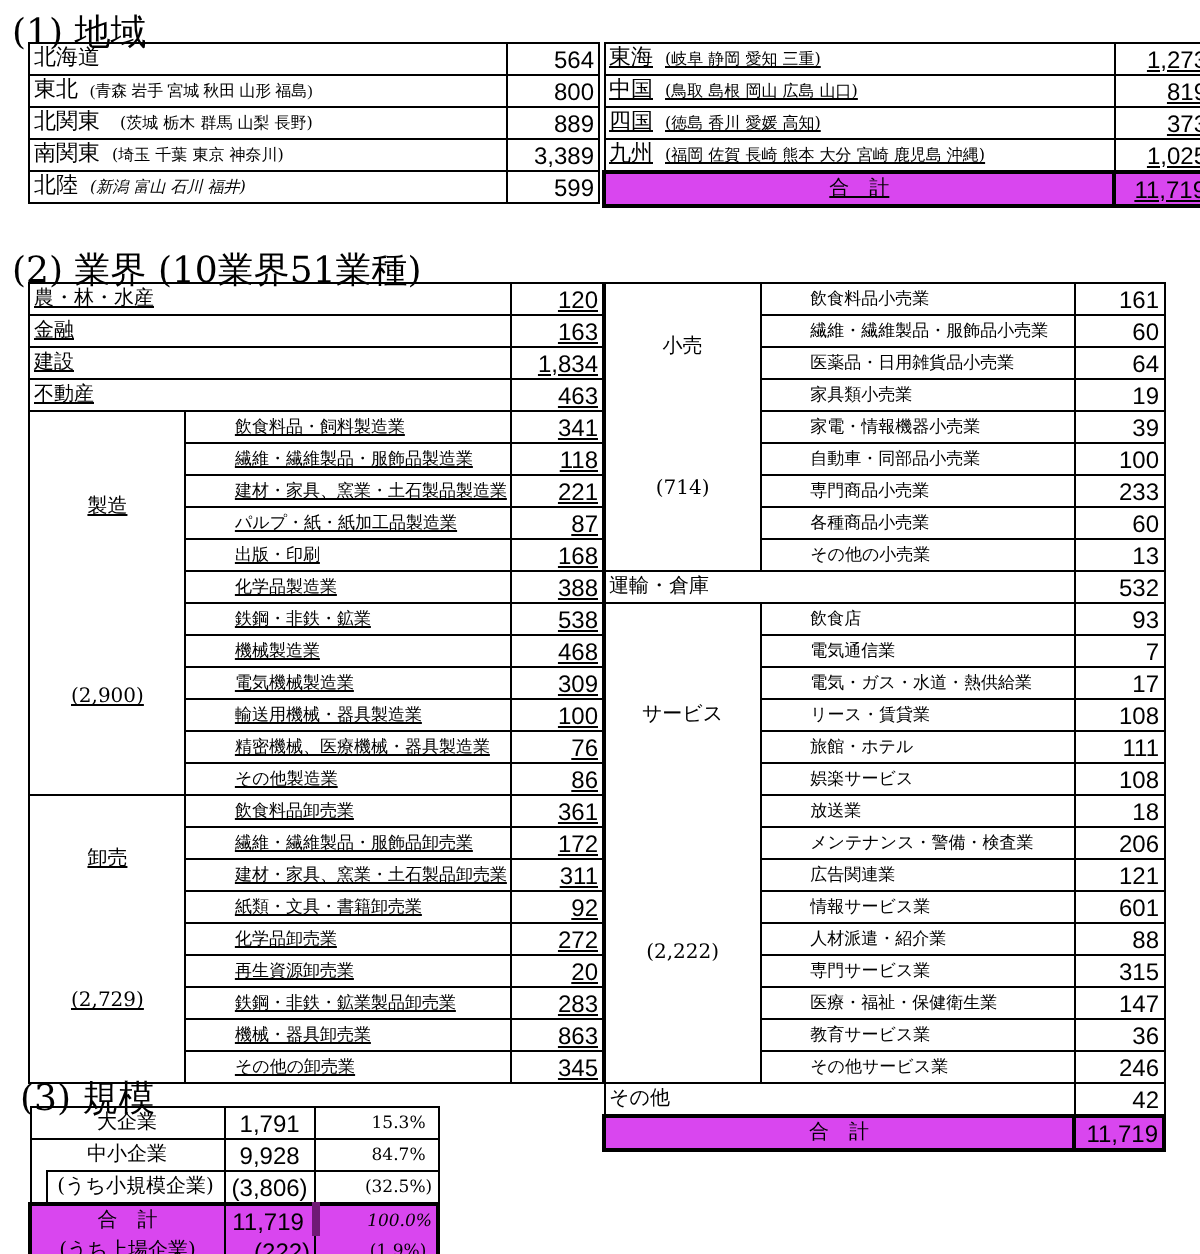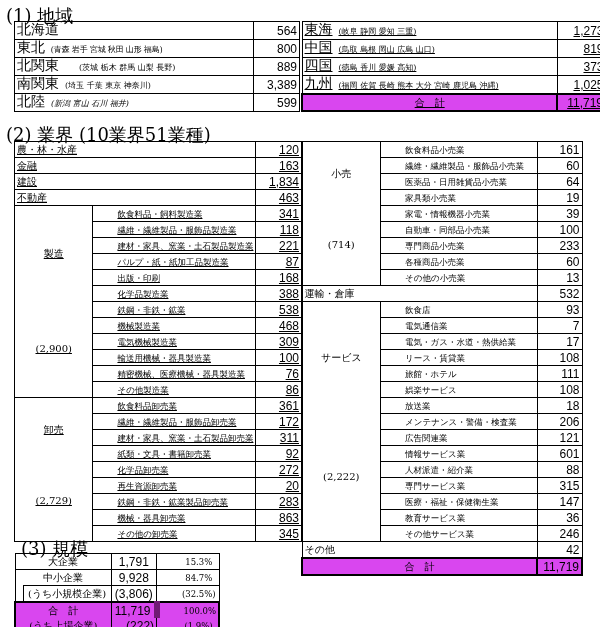--- a/index.html
+++ b/index.html
@@ -3,21 +3,21 @@
 <meta charset="utf-8">
 <style>
   html, body { margin:0; padding:0; background:#fff; }
   body { width:600px; height:627px; position:relative; font-family:"DejaVu Serif", serif; color:#000; overflow:hidden; }
   .abs { position:absolute; }
   .sec-title { font-size:18px; font-family:"DejaVu Serif", serif; }
   table { border-collapse:collapse; position:absolute; font-size:10px; }
   td { border:1px solid #000; padding:0 2px; height:15px; line-height:14px; white-space:nowrap; overflow:hidden; }
   .num { text-align:right; font-family:"Liberation Sans", sans-serif; font-size:12px; }
   .lbl { font-size:10px; }
-  .region-main { font-size:14px; }
+  .region-main { font-size:11px; }
   .region-sub { font-size:8px; }
   .total { background:#d946ef; }
   .center { text-align:center; }
   .thick { border:2px solid #000; }
   .small { font-size:8.5px;padding-left:24px; }
   .grp { text-align:center; vertical-align:middle; font-size:10px; }
 </style>
 </head>
 <body>
 
@@ -31,21 +31,21 @@
   <tbody id="s1-left">
       <tr>
         <td><span class="region-main">北海道</span><span class="region-sub" style="margin-left:6px;"></span></td>
         <td class="num">564</td>
       </tr>
       <tr>
         <td><span class="region-main">東北</span><span class="region-sub" style="margin-left:6px;font-family:Liberation Serif, serif;">(青森 岩手 宮城 秋田 山形 福島)</span></td>
         <td class="num">800</td>
       </tr>
       <tr>
-        <td><span class="region-main">北関東</span><span class="region-sub" style="margin-left:20px;">(茨城 栃木 群馬 山梨 長野)</span></td>
+        <td><span class="region-main">北関東</span><span class="region-sub" style="margin-left:10px;">(茨城 栃木 群馬 山梨 長野)</span></td>
         <td class="num">889</td>
       </tr>
       <tr>
         <td><span class="region-main">南関東</span><span class="region-sub" style="margin-left:6px;">(埼玉 千葉 東京 神奈川)</span></td>
         <td class="num">3,389</td>
       </tr>
       <tr>
         <td><span class="region-main">北陸</span><span class="region-sub" style="margin-left:6px;font-style:italic;">(新潟 富山 石川 福井)</span></td>
         <td class="num">599</td>
       </tr>
@@ -312,21 +312,21 @@
         <td colspan="2" class="lbl">その他</td>
         <td class="num">42</td>
       </tr>
       <tr class="total">
         <td colspan="2" class="center lbl thick">合　計</td>
         <td class="num thick">11,719</td>
       </tr>
     </tbody>
 </table>
 
-<div class="abs sec-title" style="left:21px;top:537px;">(3) 規模</div>
+<div class="abs sec-title" style="left:10px;top:537px;">(3) 規模</div>
 
 <table style="left:14px;top:553px;width:206px;">
   <colgroup>
       <col style="width:12px">
       <col style="width:94px">
       <col style="width:48px">
       <col style="width:52px">
     </colgroup>
   <tbody>
     <tr>
@@ -341,21 +341,21 @@
     </tr>
     <tr>
       <td style="border-top:none;border-bottom:none;border-right:1px solid #000;"></td>
       <td class="center lbl" style="border-left:none;">(うち小規模企業)</td>
       <td class="num center">(3,806)</td>
       <td class="center small">(32.5%)</td>
     </tr>
     <tr class="total">
       <td colspan="2" class="center lbl" style="border:2px solid #000;border-bottom:none;border-right:1px solid #000;">合　計</td>
       <td class="num center" style="border-top:2px solid #000;border-bottom:none;">11,719</td>
-      <td class="center small" style="border:2px solid #000;border-bottom:none;border-left:6px solid #701a75;">100.0%</td>
+      <td class="center small" style="border:2px solid #000;border-bottom:none;border-left:4px solid #701a75;font-style:italic;">100.0%</td>
     </tr>
     <tr class="total">
       <td colspan="2" class="center lbl" style="border:2px solid #000;border-top:none;border-right:1px solid #000;">(うち上場企業)</td>
       <td class="num" style="border-bottom:2px solid #000;border-top:none;">(222)</td>
       <td class="center small" style="border:2px solid #000;border-top:none;border-left:1px solid #000;">(1.9%)</td>
     </tr>
   </tbody>
 </table>
 
 </body></html>

